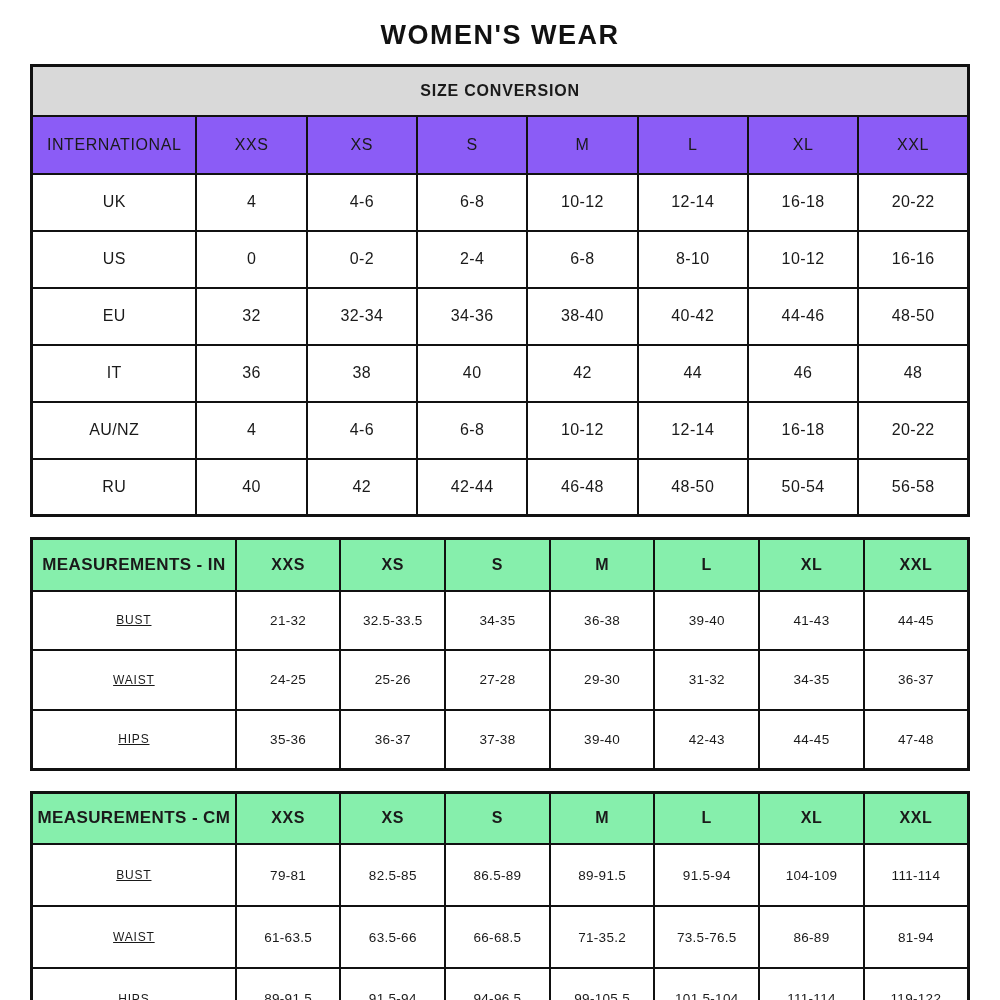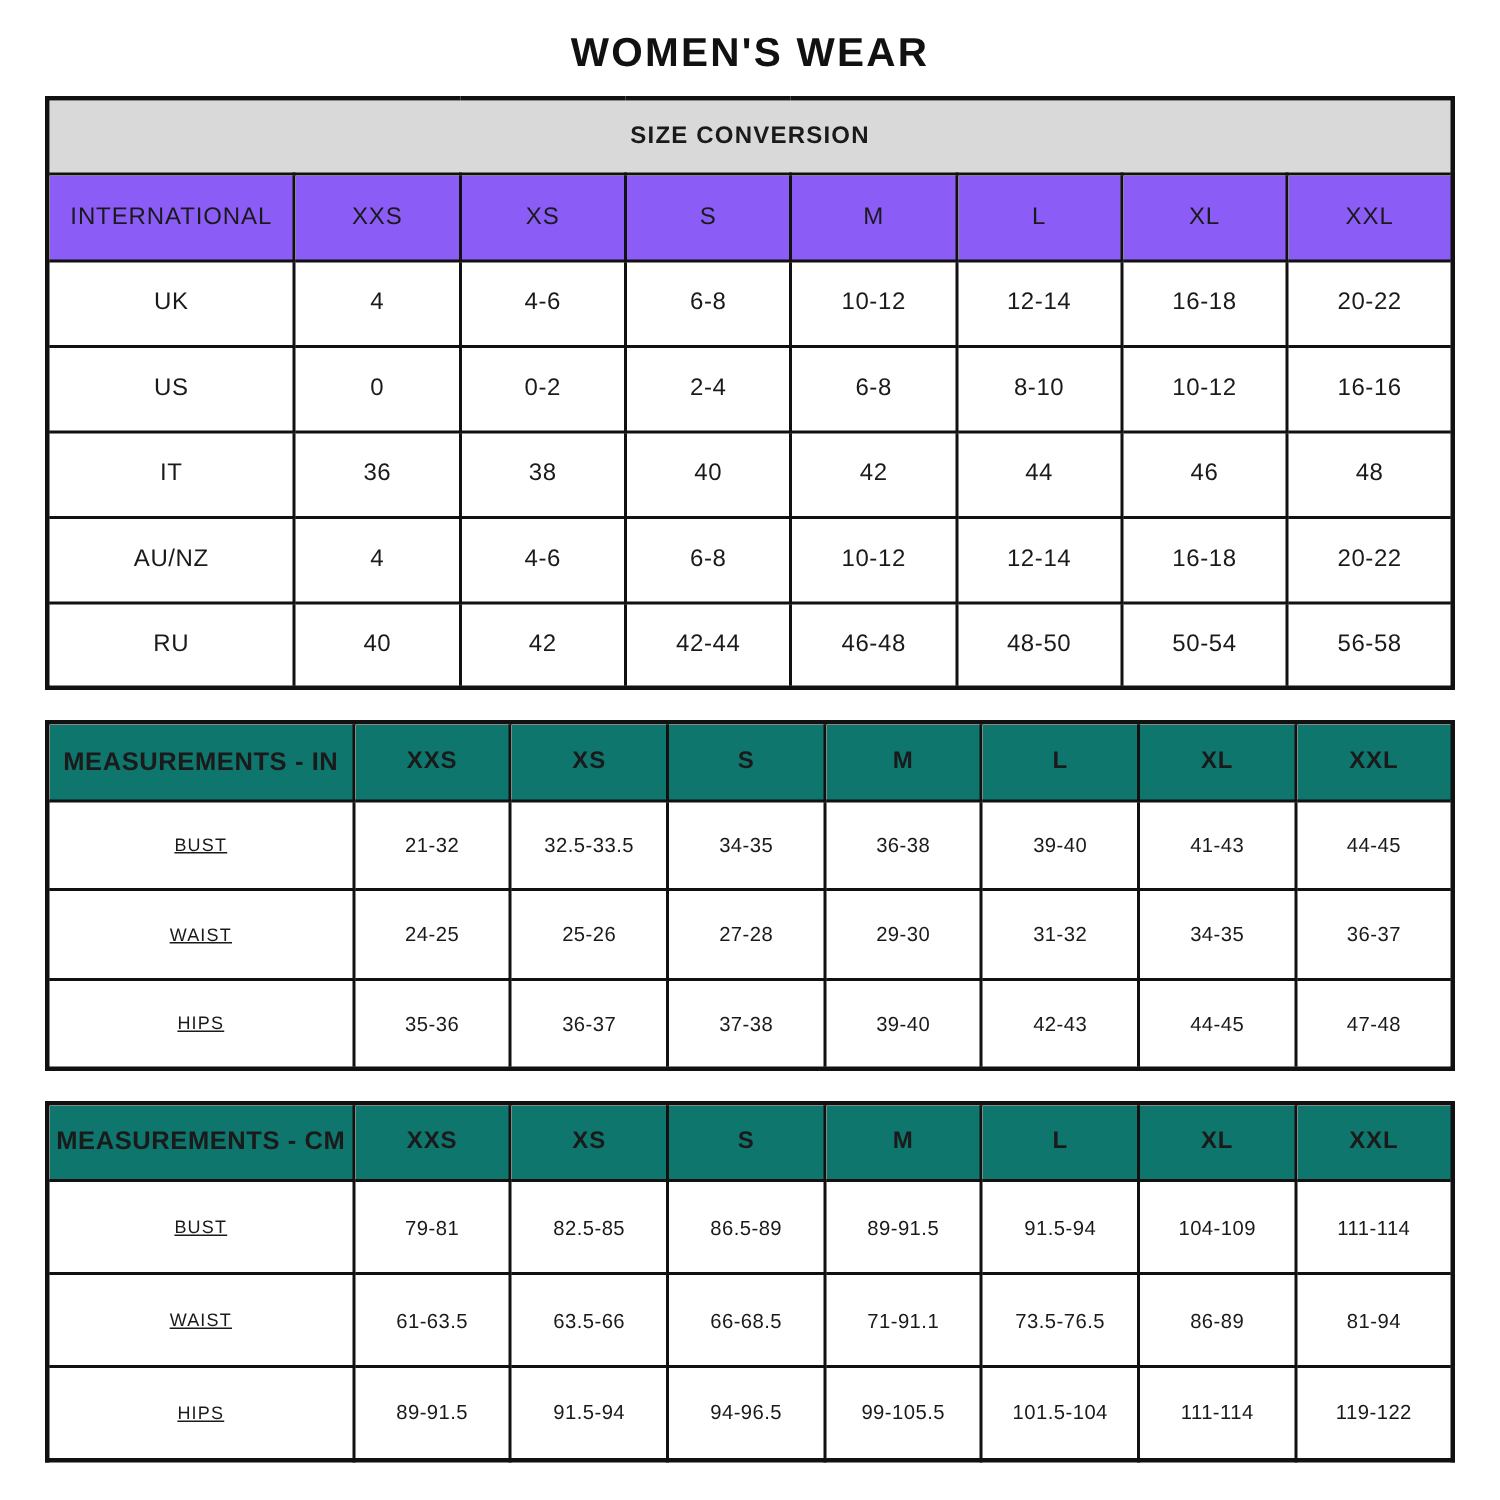--- a/index.html
+++ b/index.html
@@ -47,21 +47,21 @@
     font-weight: 500;
     font-size: 16px;
     background: #8b5cf6;
     letter-spacing: 0.6px;
   }
   .t-conv tbody tr { height: 57px; }
   .t-conv tbody td { font-size: 16px; letter-spacing: 0.4px; }
   .t-conv .col-label { width: 17.6%; }
   
   .t-meas .header-row th {
-    background: #0f766e;
+    background: #86efac;
     height: 52px;
     font-weight: 700;
     font-size: 16px;
     letter-spacing: 0.6px;
   }
   .t-meas .header-row th.corner { font-size: 17px; letter-spacing: 0.4px; }
   .t-meas tbody td { font-size: 13.5px; letter-spacing: 0.3px; }
   .t-meas tbody td.row-label { font-size: 12px; letter-spacing: 0.8px; text-decoration: underline; }
   .t-meas .col-label { width: 21.8%; }
   .t-in tbody tr { height: 59.5px; }
@@ -115,20 +115,30 @@
           <td class="row-label">US</td>
           <td>0</td>
           <td>0-2</td>
           <td>2-4</td>
           <td>6-8</td>
           <td>8-10</td>
           <td>10-12</td>
           <td>16-16</td>
         </tr>
         <tr>
+          <td class="row-label">EU</td>
+          <td>32</td>
+          <td>32-34</td>
+          <td>34-36</td>
+          <td>38-40</td>
+          <td>40-42</td>
+          <td>44-46</td>
+          <td>48-50</td>
+        </tr>
+        <tr>
           <td class="row-label">IT</td>
           <td>36</td>
           <td>38</td>
           <td>40</td>
           <td>42</td>
           <td>44</td>
           <td>46</td>
           <td>48</td>
         </tr>
         <tr>
@@ -243,21 +253,21 @@
           <td>89-91.5</td>
           <td>91.5-94</td>
           <td>104-109</td>
           <td>111-114</td>
         </tr>
         <tr>
           <td class="row-label">WAIST</td>
           <td>61-63.5</td>
           <td>63.5-66</td>
           <td>66-68.5</td>
-          <td>71-91.1</td>
+          <td>71-35.2</td>
           <td>73.5-76.5</td>
           <td>86-89</td>
           <td>81-94</td>
         </tr>
         <tr>
           <td class="row-label">HIPS</td>
           <td>89-91.5</td>
           <td>91.5-94</td>
           <td>94-96.5</td>
           <td>99-105.5</td>

